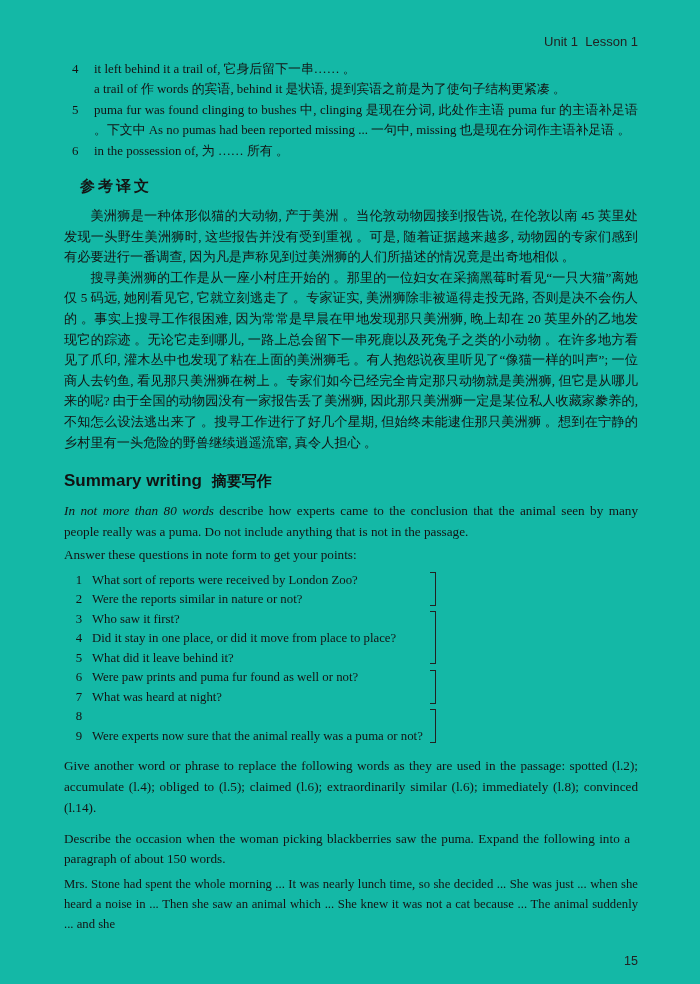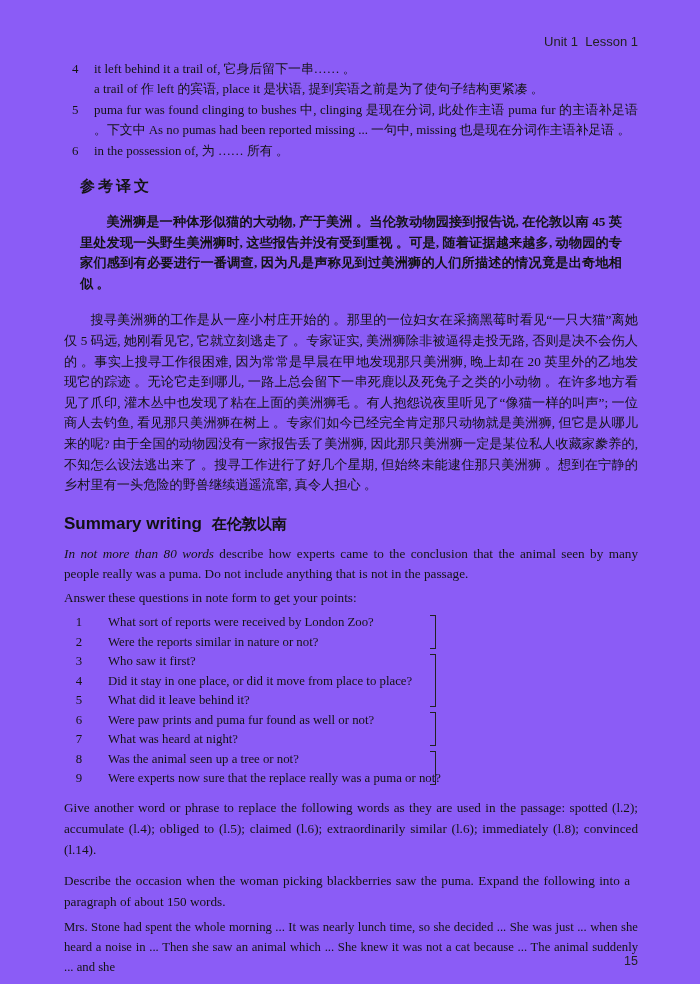--- a/index.html
+++ b/index.html
@@ -1,19 +1,19 @@
 <!DOCTYPE html>
 <html><head>
 <meta charset="utf-8">
 <style>
   html,body { margin:0; padding:0; background:#ffffff; }
   .page {
     width:700px; height:984px; box-sizing:border-box;
     padding:34px 62px 0 64px; position:relative; overflow:hidden;
-    background:#8b5cf6; color:#141414;
+    background:#14b8a6; color:#141414;
     font-family:"Liberation Serif","DejaVu Serif",serif;
   }
   .unit-header {
     text-align:right; font-family:"Liberation Sans","DejaVu Sans",sans-serif;
     font-size:13px; color:#222; white-space:pre; margin-bottom:10px;
   }
   
   .note-item { display:flex; font-size:12.9px; line-height:20.4px; }
   .note-num  { flex:none; width:14px; margin-left:8px; }
   .note-body { flex:1; margin-left:8px; text-align:justify; }
@@ -27,21 +27,21 @@
     font-weight:bold; font-size:17px; color:#111;
   }
   .section-head .cn { font-size:15px; margin-left:5px; }
   .summary-intro { margin-top:10px; font-size:13.2px; line-height:20.6px; text-align:justify; }
   .summary-intro .it { font-style:italic; }
   .instruction { margin-top:0; font-size:13.2px; line-height:20px; }
   
   .questions { position:relative; margin-top:5px; }
   .q-row  { display:flex; align-items:center; height:19.5px; font-size:12.8px; }
   .q-num  { flex:none; width:14px; margin-left:8px; text-align:center; }
-  .q-text { margin-left:22px; white-space:nowrap; }
+  .q-text { margin-left:6px; white-space:nowrap; }
   .bracket {
     position:absolute; left:366px; width:6px; box-sizing:border-box;
     border:1.4px solid #222; border-left:none;
   }
   .bracket.g1 { top:2px;     height:34px; }
   .bracket.g2 { top:41px;    height:53px; }
   .bracket.g3 { top:99.5px;  height:34px; }
   .bracket.g4 { top:138.5px; height:34px; }
   .vocab-text { margin-top:9px; font-size:13.2px; line-height:21px; text-align:justify; }
   .comp-text  { margin-top:11px; font-size:13.2px; line-height:20.6px; text-align:justify; }
@@ -56,40 +56,40 @@
 
 <div class="page">
 
   <div class="unit-header">Unit 1  Lesson 1</div>
 
   <div class="notes">
     <div class="note-item">
       <span class="note-num">4</span>
       <span class="note-body">
         <span class="note-line">it left behind it a trail of, 它身后留下一串…… 。</span><br>
-        <span class="note-line">a trail of 作 left 的宾语, place it 是状语, 提到宾语之前是为了使句子结构更紧凑 。</span>
+        <span class="note-line">a trail of 作 words 的宾语, behind it 是状语, 提到宾语之前是为了使句子结构更紧凑 。</span>
       </span>
     </div>
     <div class="note-item">
       <span class="note-num">5</span>
       <span class="note-body">puma fur was found clinging to bushes 中, clinging 是现在分词, 此处作主语 puma fur 的主语补足语 。下文中 As no pumas had been reported missing ... 一句中, missing 也是现在分词作主语补足语 。</span>
     </div>
     <div class="note-item">
       <span class="note-num">6</span>
       <span class="note-body">in the possession of, 为 …… 所有 。</span>
     </div>
   </div>
 
   <div class="trans-title">参考译文</div>
-  <p class="cn-para" style="margin:16px;font-weight:bold;">美洲狮是一种体形似猫的大动物, 产于美洲 。当伦敦动物园接到报告说, 在伦敦以南 45 英里处发现一头野生美洲狮时, 这些报告并没有受到重视 。可是, 随着证据越来越多, 动物园的专家们感到有必要进行一番调查, 因为凡是声称见到过美洲狮的人们所描述的情况竟是出奇地相似 。</p>
+  <p class="cn-para" style="margin:0;">美洲狮是一种体形似猫的大动物, 产于美洲 。当伦敦动物园接到报告说, 在伦敦以南 45 英里处发现一头野生美洲狮时, 这些报告并没有受到重视 。可是, 随着证据越来越多, 动物园的专家们感到有必要进行一番调查, 因为凡是声称见到过美洲狮的人们所描述的情况竟是出奇地相似 。</p>
   <p class="cn-para" style="margin:0;">搜寻美洲狮的工作是从一座小村庄开始的 。那里的一位妇女在采摘黑莓时看见“一只大猫”离她仅 5 码远, 她刚看见它, 它就立刻逃走了 。专家证实, 美洲狮除非被逼得走投无路, 否则是决不会伤人的 。事实上搜寻工作很困难, 因为常常是早晨在甲地发现那只美洲狮, 晚上却在 20 英里外的乙地发现它的踪迹 。无论它走到哪儿, 一路上总会留下一串死鹿以及死兔子之类的小动物 。在许多地方看见了爪印, 灌木丛中也发现了粘在上面的美洲狮毛 。有人抱怨说夜里听见了“像猫一样的叫声”; 一位商人去钓鱼, 看见那只美洲狮在树上 。专家们如今已经完全肯定那只动物就是美洲狮, 但它是从哪儿来的呢? 由于全国的动物园没有一家报告丢了美洲狮, 因此那只美洲狮一定是某位私人收藏家豢养的, 不知怎么设法逃出来了 。搜寻工作进行了好几个星期, 但始终未能逮住那只美洲狮 。想到在宁静的乡村里有一头危险的野兽继续逍遥流窜, 真令人担心 。</p>
 
   <div class="section-head">
     <span>Summary writing</span>
-    <span class="cn">在伦敦以南</span>
+    <span class="cn">摘要写作</span>
   </div>
   <p class="summary-intro" style="margin:10px 0 3px 0;">
     <span class="it">In not more than 80 words</span><span> describe how experts came to the conclusion that the animal seen by many people really was a puma. Do not include anything that is not in the passage.</span>
   </p>
   <div class="instruction">Answer these questions in note form to get your points:</div>
 
   <div class="questions">
     <div class="q-row">
       <span class="q-num">1</span>
       <span class="q-text">What sort of reports were received by London Zoo?</span>
@@ -113,25 +113,24 @@
     <div class="q-row">
       <span class="q-num">6</span>
       <span class="q-text">Were paw prints and puma fur found as well or not?</span>
     </div>
     <div class="q-row">
       <span class="q-num">7</span>
       <span class="q-text">What was heard at night?</span>
     </div>
     <div class="q-row">
       <span class="q-num">8</span>
-      <span class="q-text">Was the animal seen up a tree or not?</span>
     </div>
     <div class="q-row">
       <span class="q-num">9</span>
-      <span class="q-text">Were experts now sure that the replace really was a puma or not?</span>
+      <span class="q-text">Were experts now sure that the animal really was a puma or not?</span>
     </div>
     <div class="bracket g1"></div>
     <div class="bracket g2"></div>
     <div class="bracket g3"></div>
     <div class="bracket g4"></div>
   </div>
 
   <p class="vocab-text" style="margin:9px 0 4px 0;">Give another word or phrase to replace the following words as they are used in the passage: spotted (l.2); accumulate (l.4); obliged to (l.5); claimed (l.6); extraordinarily similar (l.6); immediately (l.8); convinced (l.14).</p>
 
   <p class="comp-text" style="margin:11px 8px 0 0;">Describe the occasion when the woman picking blackberries saw the puma. Expand the following into a paragraph of about 150 words.</p>

